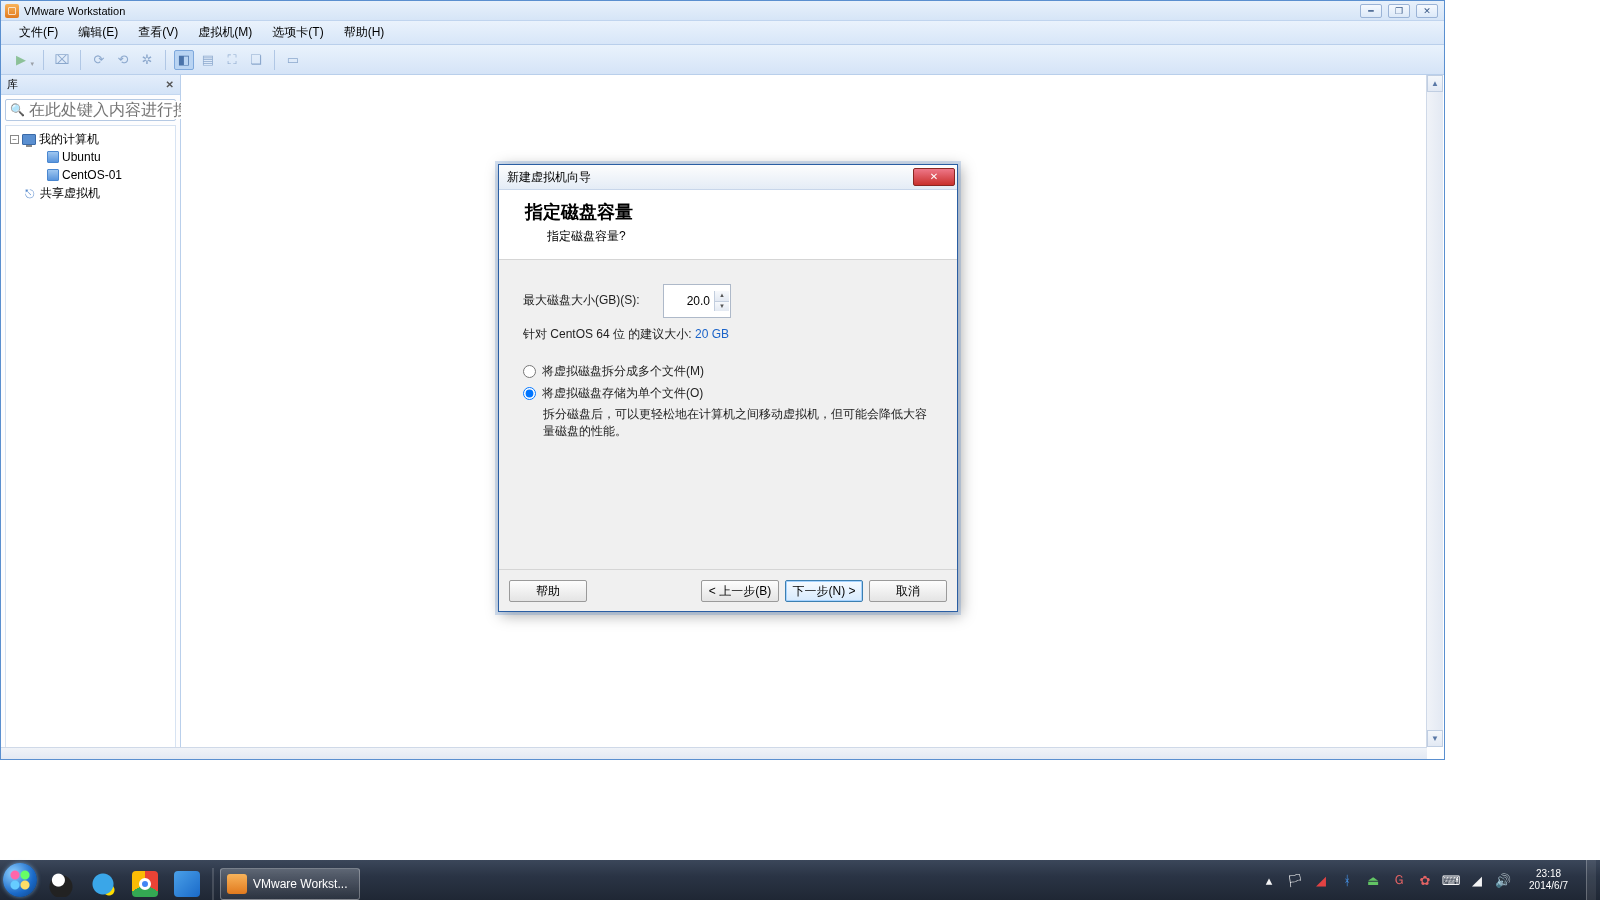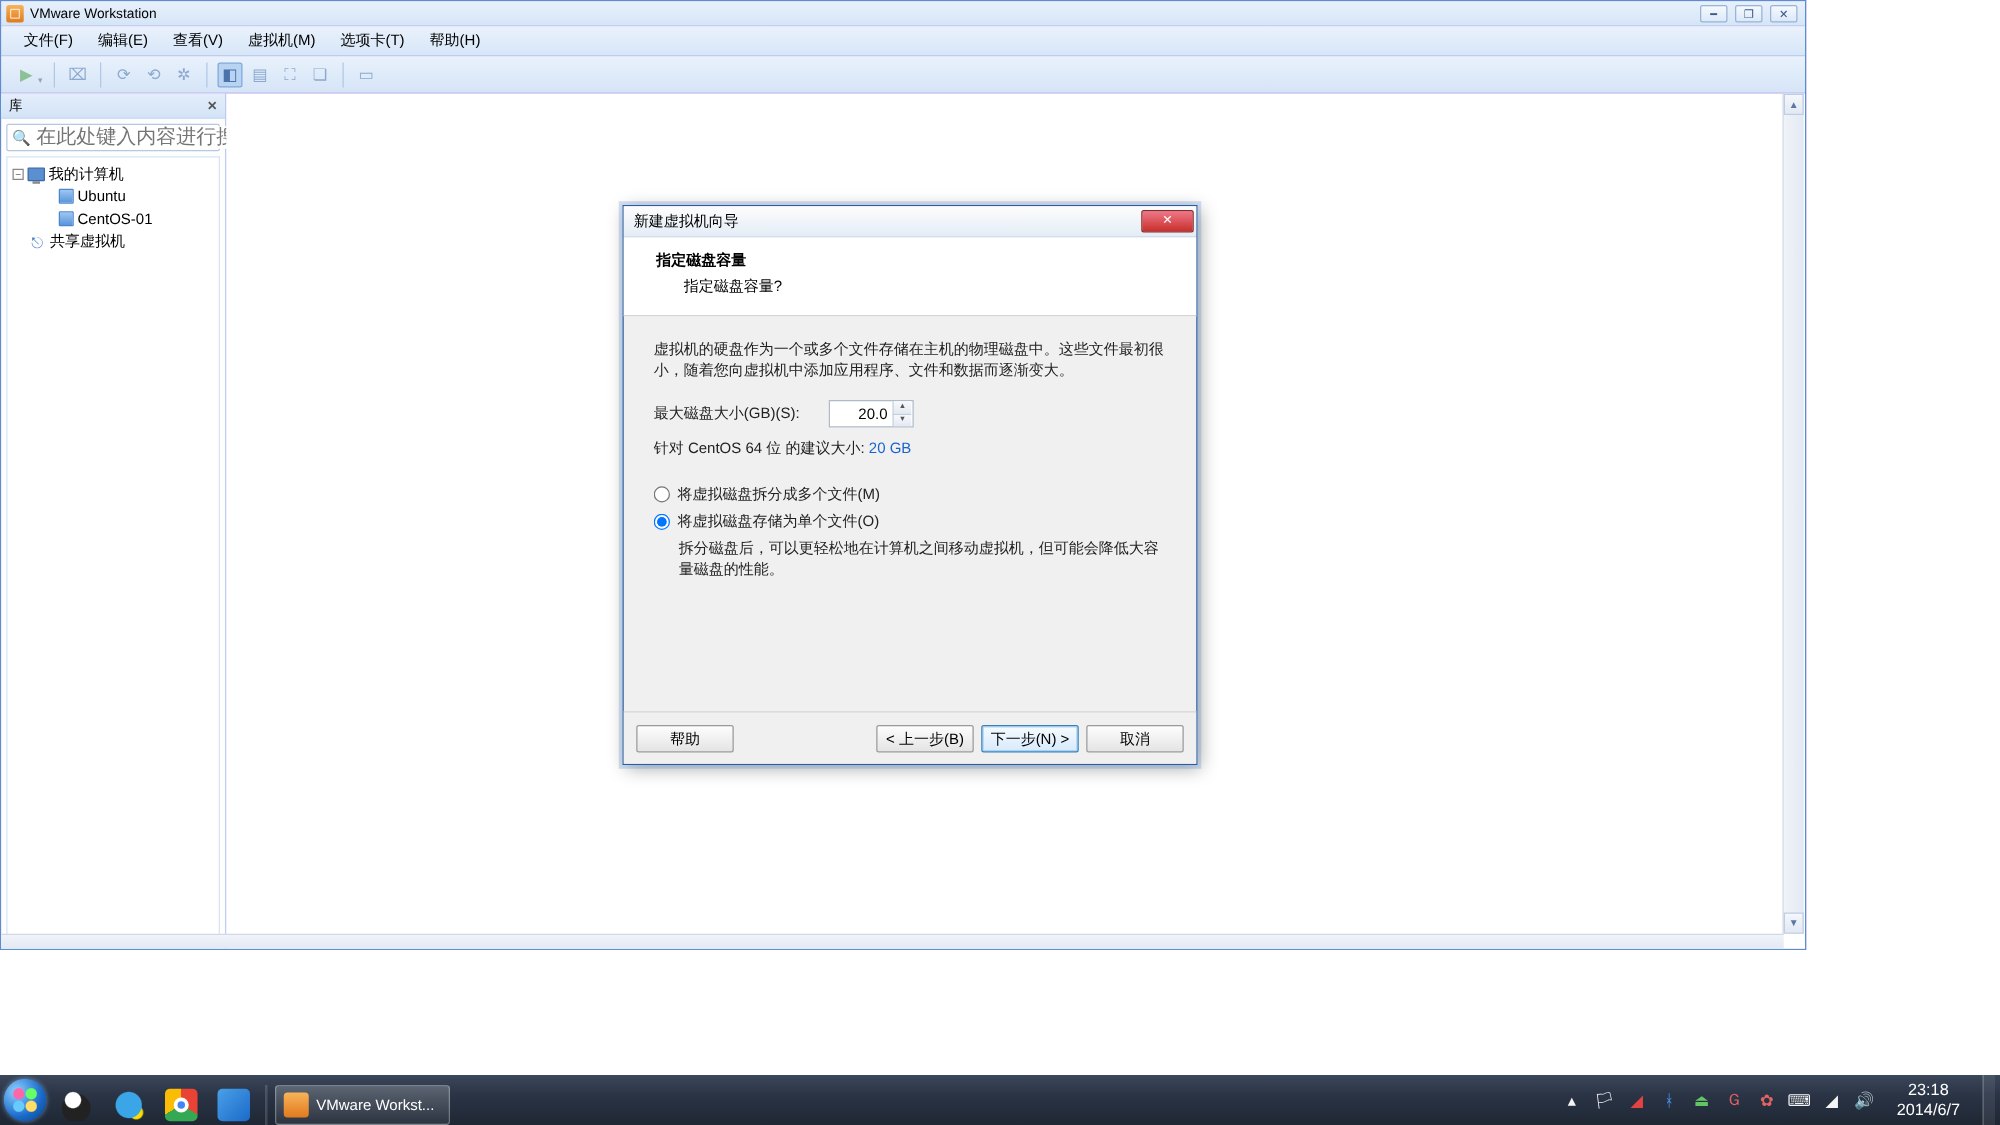--- a/index.html
+++ b/index.html
@@ -46,27 +46,27 @@
 .content-sb{position:absolute;right:1px;top:74px;bottom:12px;width:17px;background:linear-gradient(90deg,#f0f3f8,#e3e9f3);border-left:1px solid #cfd9e8;}
 .content-sb .ar{height:17px;background:linear-gradient(#f4f7fb,#e2e9f4);border:1px solid #c0cee2;margin:0;font-size:8px;text-align:center;line-height:15px;color:#5a78a6;}
 .content-sb .track{position:absolute;top:17px;bottom:17px;left:0;right:0;}
 .bottom-sb{position:absolute;left:0;right:17px;bottom:0;height:12px;background:linear-gradient(#f0f3f8,#e3e9f3);border-top:1px solid #cfd9e8;}
 
 
 .dialog{position:absolute;left:498px;top:164px;width:460px;height:448px;border:1px solid #2a5ea3;background:#f0f0f0;box-shadow:0 0 0 3px rgba(80,130,200,.25), 3px 3px 14px rgba(0,0,0,.35);}
 .dlg-title{height:25px;background:linear-gradient(#fdfdfd,#e4ecf6);display:flex;align-items:center;justify-content:space-between;padding-left:8px;font-size:12px;border-bottom:1px solid #c8d6ea;}
 .dlg-close{width:42px;height:18px;margin-right:2px;background:linear-gradient(#e78, #c9302c);border:1px solid #8a2622;border-radius:2px;color:#fff;font-size:10px;text-align:center;line-height:15px;}
 .dlg-header{background:#fff;padding:10px 16px 14px 26px;border-bottom:1px solid #d5d5d5;}
-.dlg-header .h1{font-size:12px;font-weight:bold;}
+.dlg-header .h1{font-size:18px;font-weight:bold;}
 .dlg-header .h2{font-size:12px;padding-left:22px;padding-top:4px;}
 .dlg-body{padding:18px 24px 10px 24px;font-size:12px;color:#222;line-height:1.45;}
 .dlg-body p{margin-bottom:14px;}
 .szrow{display:flex;align-items:center;margin:6px 0 8px 0;}
 .szrow .lbl{width:140px;}
-.spinner{display:flex;align-items:center;border:1px solid #aeb9c9;background:#fff;height:22px;width:68px;}
+.spinner{display:flex;align-items:center;border:1px solid #aeb9c9;background:#fff;height:34px;width:68px;}
 .spinner input{border:none;width:50px;text-align:right;padding-right:4px;font-size:12px;outline:none;}
 .spinner .btns{width:15px;display:flex;flex-direction:column;}
 .spinner .btns div{height:10px;font-size:6px;line-height:9px;text-align:center;background:linear-gradient(#f7f9fc,#e3e9f2);border-left:1px solid #c3cede;color:#555;}
 .spinner .btns div+div{border-top:1px solid #c3cede;}
 .rec{margin-bottom:20px;}
 .rec .v{color:#1a63c9;}
 .radio-row{display:flex;align-items:flex-start;gap:6px;margin:4px 0;}
 .radio-row input{margin-top:2px;}
 .radio-note{padding-left:20px;font-size:12px;line-height:1.4;margin-top:2px;}
 .dlg-footer{position:absolute;bottom:0;left:0;right:0;height:42px;border-top:1px solid #d5d5d5;background:#f0f0f0;display:flex;align-items:center;justify-content:flex-end;padding:0 10px;gap:6px;}
@@ -89,21 +89,21 @@
 .qq{background:radial-gradient(circle at 40% 35%,#fff 0 6px,transparent 7px),radial-gradient(circle at 50% 60%,#222 0 11px,transparent 12px);}
 .ie{background:radial-gradient(circle,#3aa6e8 0 10px,transparent 11px),radial-gradient(circle,#fd0 0 5px,transparent 6px) 6px 6px;}
 .chrome{background:conic-gradient(#ea4335 0 120deg,#34a853 120deg 240deg,#fbbc05 240deg 360deg);border-radius:50%;position:relative;}
 .chrome:after{content:"";position:absolute;inset:7px;background:#4285f4;border:3px solid #fff;border-radius:50%;}
 .explorer{background:linear-gradient(135deg,#4aa0e8,#1a6ac9);}
 .tasksep{width:2px;height:32px;background:rgba(255,255,255,.15);margin:0 4px;}
 .taskbtn{height:32px;padding:0 10px 0 6px;margin:0 2px;border-radius:3px;background:linear-gradient(rgba(255,255,255,.22),rgba(255,255,255,.06));border:1px solid rgba(255,255,255,.3);display:flex;align-items:center;gap:6px;font-size:12px;color:#fff;min-width:140px;}
 .taskbtn .ti{width:20px;height:20px;background:linear-gradient(#f8b35a,#e17a1e);border-radius:3px;}
 .tray{margin-left:auto;display:flex;align-items:center;gap:10px;padding-right:4px;font-size:11px;}
 .tray .ic{width:16px;height:16px;opacity:.95;display:flex;align-items:center;justify-content:center;font-size:13px;}
-.clock{text-align:center;line-height:1.2;font-size:13px;padding:0 8px;}
+.clock{text-align:center;line-height:1.2;font-size:10px;padding:0 8px;}
 .showdesk{width:10px;height:40px;border-left:1px solid rgba(255,255,255,.25);background:rgba(255,255,255,.08);}
 </style>
 </head>
 <body>
 
 <div class="app-window">
   <div class="app-titlebar">
     <div style="display:flex;align-items:center;">
       <span class="ticon"></span>
       <span>VMware Workstation</span>
@@ -191,21 +191,20 @@
 <div class="dialog">
   <div class="dlg-title">
     <span>新建虚拟机向导</span>
     <div class="dlg-close">✕</div>
   </div>
   <div class="dlg-header">
     <div class="h1">指定磁盘容量</div>
     <div class="h2">指定磁盘容量?</div>
   </div>
   <div class="dlg-body">
-    <p>虚拟机的硬盘作为一个或多个文件存储在主机的物理磁盘中。这些文件最初很小，随着您向虚拟机中添加应用程序、文件和数据而逐渐变大。</p>
 
     <div class="szrow">
       <span class="lbl">最大磁盘大小(GB)(S):</span>
       <div class="spinner">
         <input value="20.0" style="">
         <div class="btns">
           <div>▲</div>
           <div>▼</div>
         </div>
       </div>

